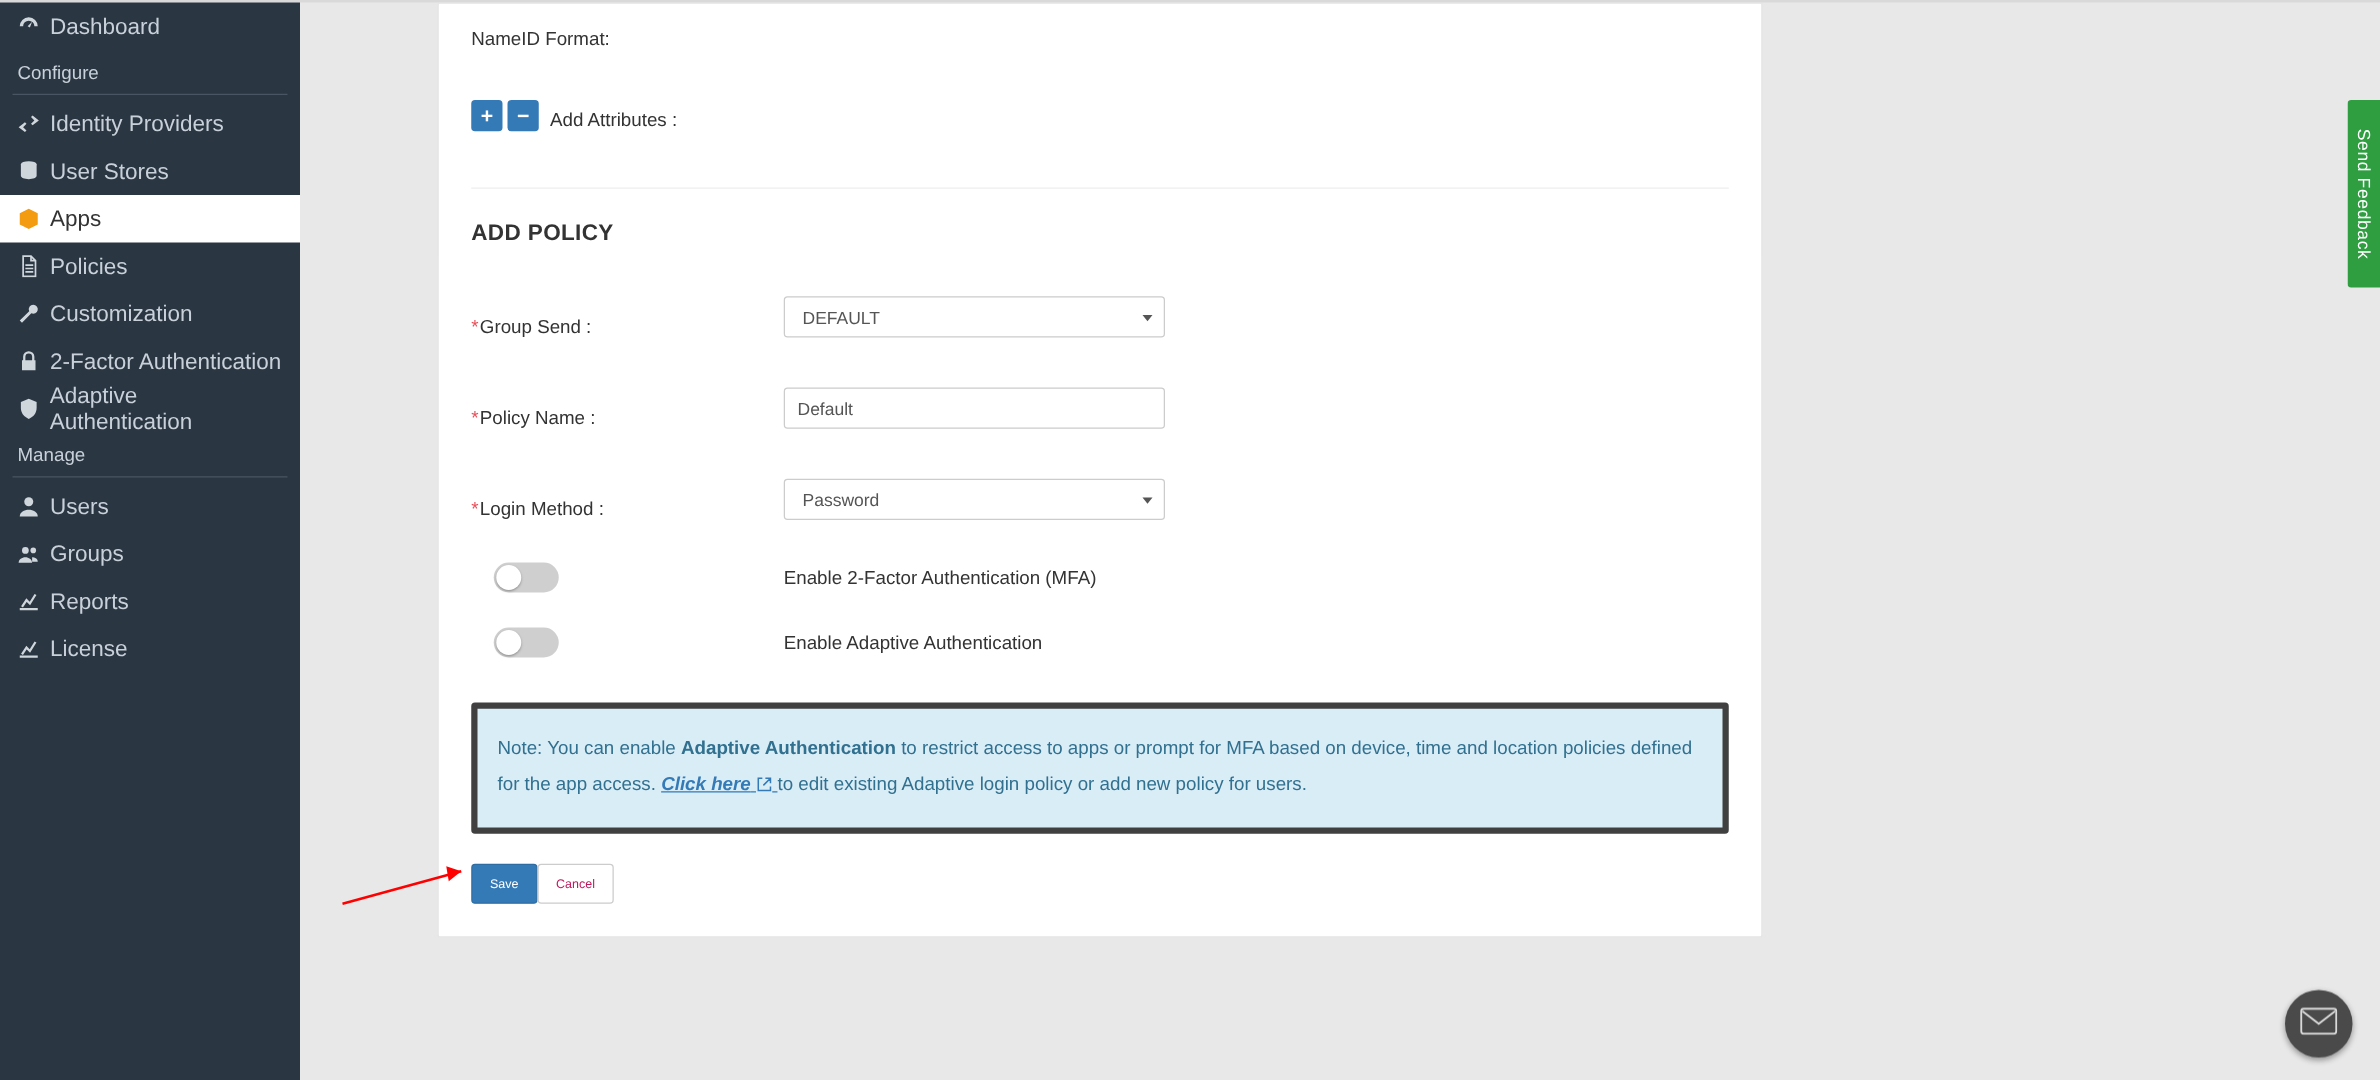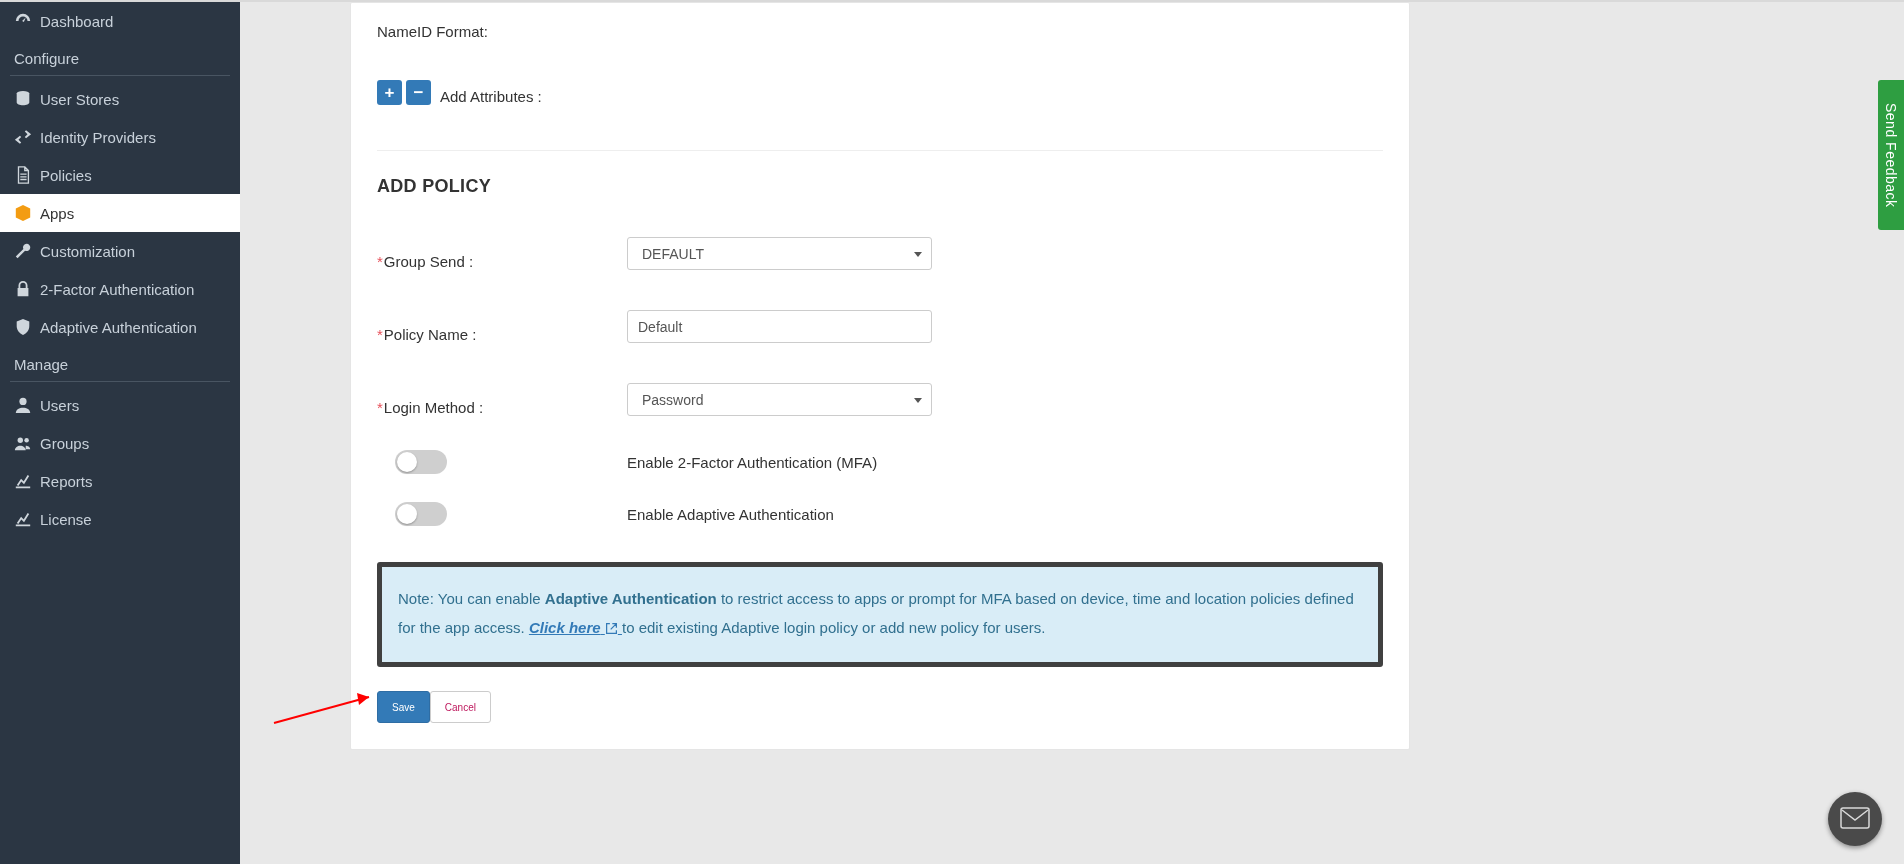--- a/index.html
+++ b/index.html
@@ -1,20 +1,20 @@
 <!DOCTYPE html>
 <html><head>
 <meta charset="utf-8">
 <style>
   html,body{margin:0;padding:0;font-family:"Helvetica Neue",Helvetica,Arial,sans-serif;font-size:15px;color:#333;background:#e8e8e8;height:100%;}
   .page{display:flex;min-height:100vh;}
   
   .sidebar{width:240px;background:#2b3643;color:#c8d1da;flex-shrink:0;}
   .sidebar ul{list-style:none;margin:0;padding:0;}
-  .side-item{display:flex;align-items:center;height:38px;padding:0 14px;cursor:pointer;font-size:15px;}
+  .side-item{display:flex;align-items:center;height:38px;padding:0 14px;cursor:pointer;font-size:18px;}
   .side-item .icon{width:26px;display:inline-flex;color:#cfd6dc;}
   .side-item .icon svg{width:18px;height:18px;fill:currentColor;}
   .side-item.active{background:#ffffff;color:#333;}
   .side-item.active .icon{color:#f39c12;}
   .side-section{padding:10px 12px 8px 14px;color:#c8d1da;font-size:15px;}
   .side-divider{border-top:1px solid #495562;margin:0 10px 4px 10px;}
   
   .content{flex:1;padding:0 40px 0 110px;overflow:auto;}
   .panel{background:#fff;border:1px solid #e5e5e5;border-radius:2px;max-width:1060px;margin:0 0 20px 0;padding:0 26px 26px 26px;box-sizing:border-box;}
   
@@ -73,49 +73,49 @@
               <path d="M10 2a8 8 0 00-8 8h3a5 5 0 1110 0h3a8 8 0 00-8-8zM9 10l4-4-2 5z"></path>
             </svg>
           </span>
           <span>Dashboard</span>
         </li>
         <li class="side-section">Configure</li>
         <div class="side-divider"></div>
         <li class="side-item">
           <span class="icon">
             <svg viewBox="0 0 20 20">
+              <path d="M2 7h13l-3-3 1.4-1.4L19 7l-5.6 4.4L12 10l3-3H2zM18 13H5l3 3-1.4 1.4L1 13l5.6-4.4L8 10l-3 3h13z"></path>
+            </svg>
+          </span>
+          <span>Identity Providers</span>
+        </li>
+        <li class="side-item">
+          <span class="icon">
+            <svg viewBox="0 0 20 20">
               <ellipse cx="10" cy="4" rx="7" ry="3"></ellipse>
               <path d="M3 4v5c0 1.7 3.1 3 7 3s7-1.3 7-3V4M3 9v5c0 1.7 3.1 3 7 3s7-1.3 7-3V9"></path>
             </svg>
           </span>
           <span>User Stores</span>
         </li>
-        <li class="side-item">
-          <span class="icon">
-            <svg viewBox="0 0 20 20">
-              <path d="M2 7h13l-3-3 1.4-1.4L19 7l-5.6 4.4L12 10l3-3H2zM18 13H5l3 3-1.4 1.4L1 13l5.6-4.4L8 10l-3 3h13z"></path>
-            </svg>
-          </span>
-          <span>Identity Providers</span>
+        <li class="side-item active">
+          <span class="icon">
+            <svg viewBox="0 0 20 20">
+              <path d="M10 1l8 4v10l-8 4-8-4V5z M10 1v8m0 0l8-4m-8 4L2 5m8 4v10"></path>
+            </svg>
+          </span>
+          <span>Apps</span>
         </li>
         <li class="side-item">
           <span class="icon">
             <svg viewBox="0 0 20 20">
               <path d="M5 1h7l4 4v14H5zM12 1v4h4M7 9h7M7 12h7M7 15h7" fill="none" stroke="currentColor" stroke-width="1.5"></path>
             </svg>
           </span>
           <span>Policies</span>
-        </li>
-        <li class="side-item active">
-          <span class="icon">
-            <svg viewBox="0 0 20 20">
-              <path d="M10 1l8 4v10l-8 4-8-4V5z M10 1v8m0 0l8-4m-8 4L2 5m8 4v10"></path>
-            </svg>
-          </span>
-          <span>Apps</span>
         </li>
         <li class="side-item">
           <span class="icon">
             <svg viewBox="0 0 20 20">
               <path d="M14 2a4 4 0 00-3.6 5.7L2 16l2 2 8.3-8.4A4 4 0 1014 2z"></path>
             </svg>
           </span>
           <span>Customization</span>
         </li>
         <li class="side-item">

